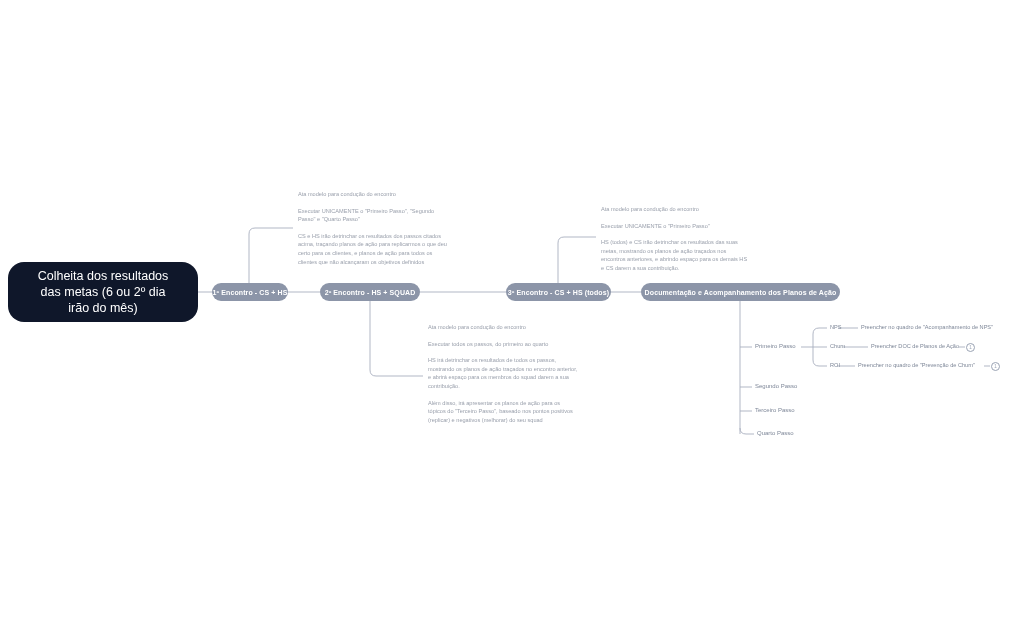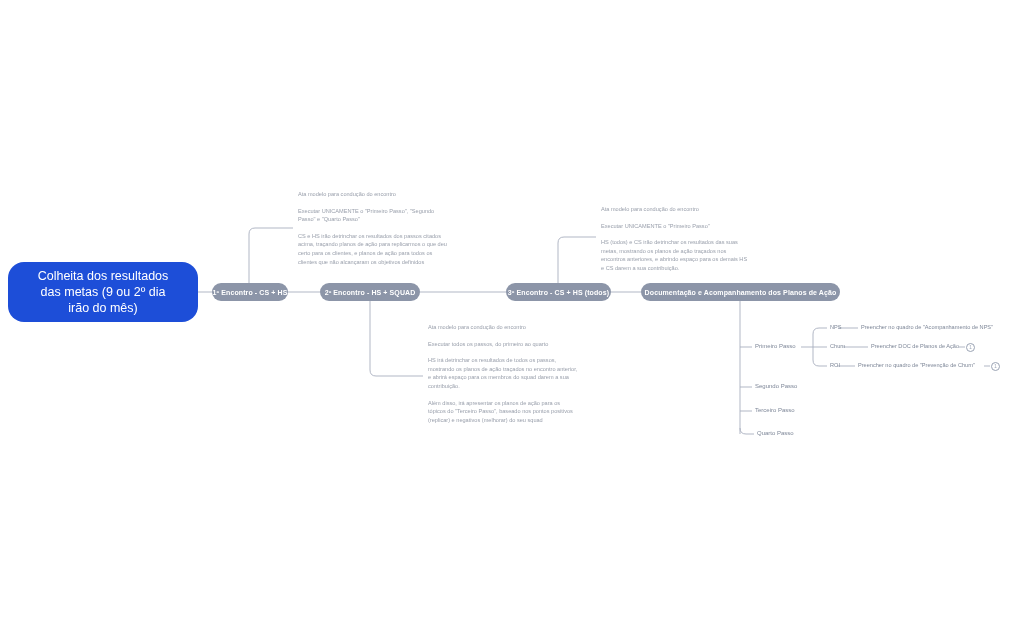--- a/index.html
+++ b/index.html
@@ -31,21 +31,21 @@
     position: absolute;
     box-sizing: border-box;
   }
 
   
   .root-node {
     left: 8px;
     top: 262px;
     width: 190px;
     height: 60px;
-    background: #1d4ed8;
+    background: #0f172a;
     border-radius: 16px;
     color: #ffffff;
     font-size: 12.5px;
     line-height: 16px;
     display: flex;
     align-items: center;
     justify-content: center;
     text-align: center;
     padding: 4px 12px;
   }
@@ -146,21 +146,21 @@
       <path d="M837,366 L855,366"></path>
 
       <path d="M959,347 L965,347"></path>
       <path d="M984,366 L990,366"></path>
     </g>
   </svg>
 
   <div class="node root-node">
     <div>
       <span>Colheita dos resultados</span>
-      <span>das metas (9 ou 2º dia</span>
+      <span>das metas (6 ou 2º dia</span>
       <span>irão do mês)</span>
     </div>
   </div>
 
   <div class="pill" style="left:212px; top:283px; width:76px;">1º Encontro - CS + HS</div>
 
   <div class="pill" style="left:320px; top:283px; width:100px;">2º Encontro - HS + SQUAD</div>
 
   <div class="pill" style="left:506px; top:283px; width:105px;">3º Encontro - CS + HS (todos)</div>
 

